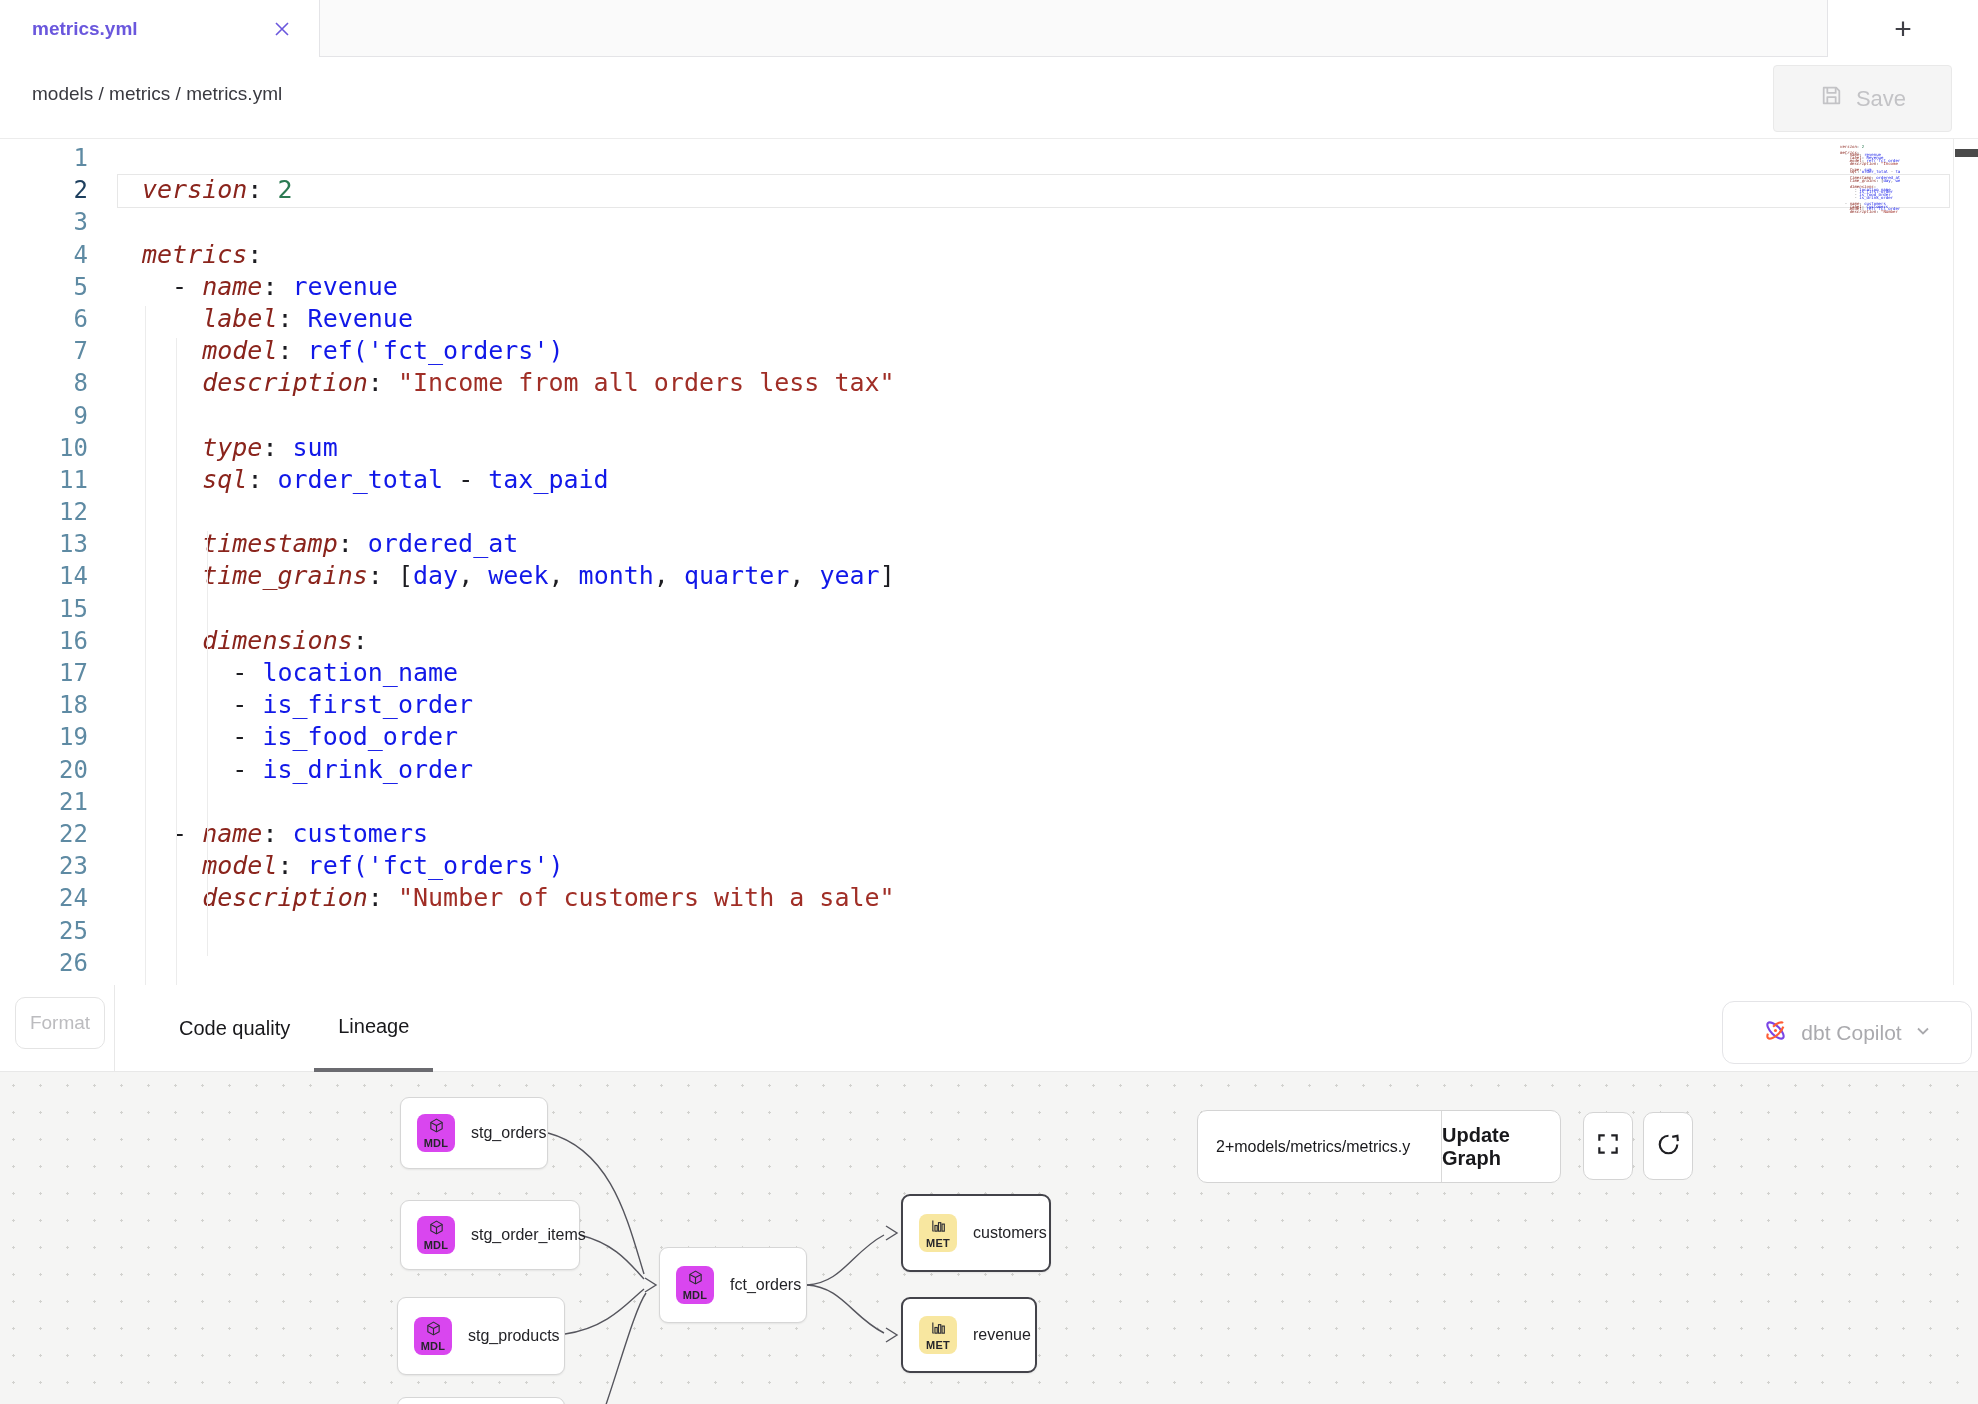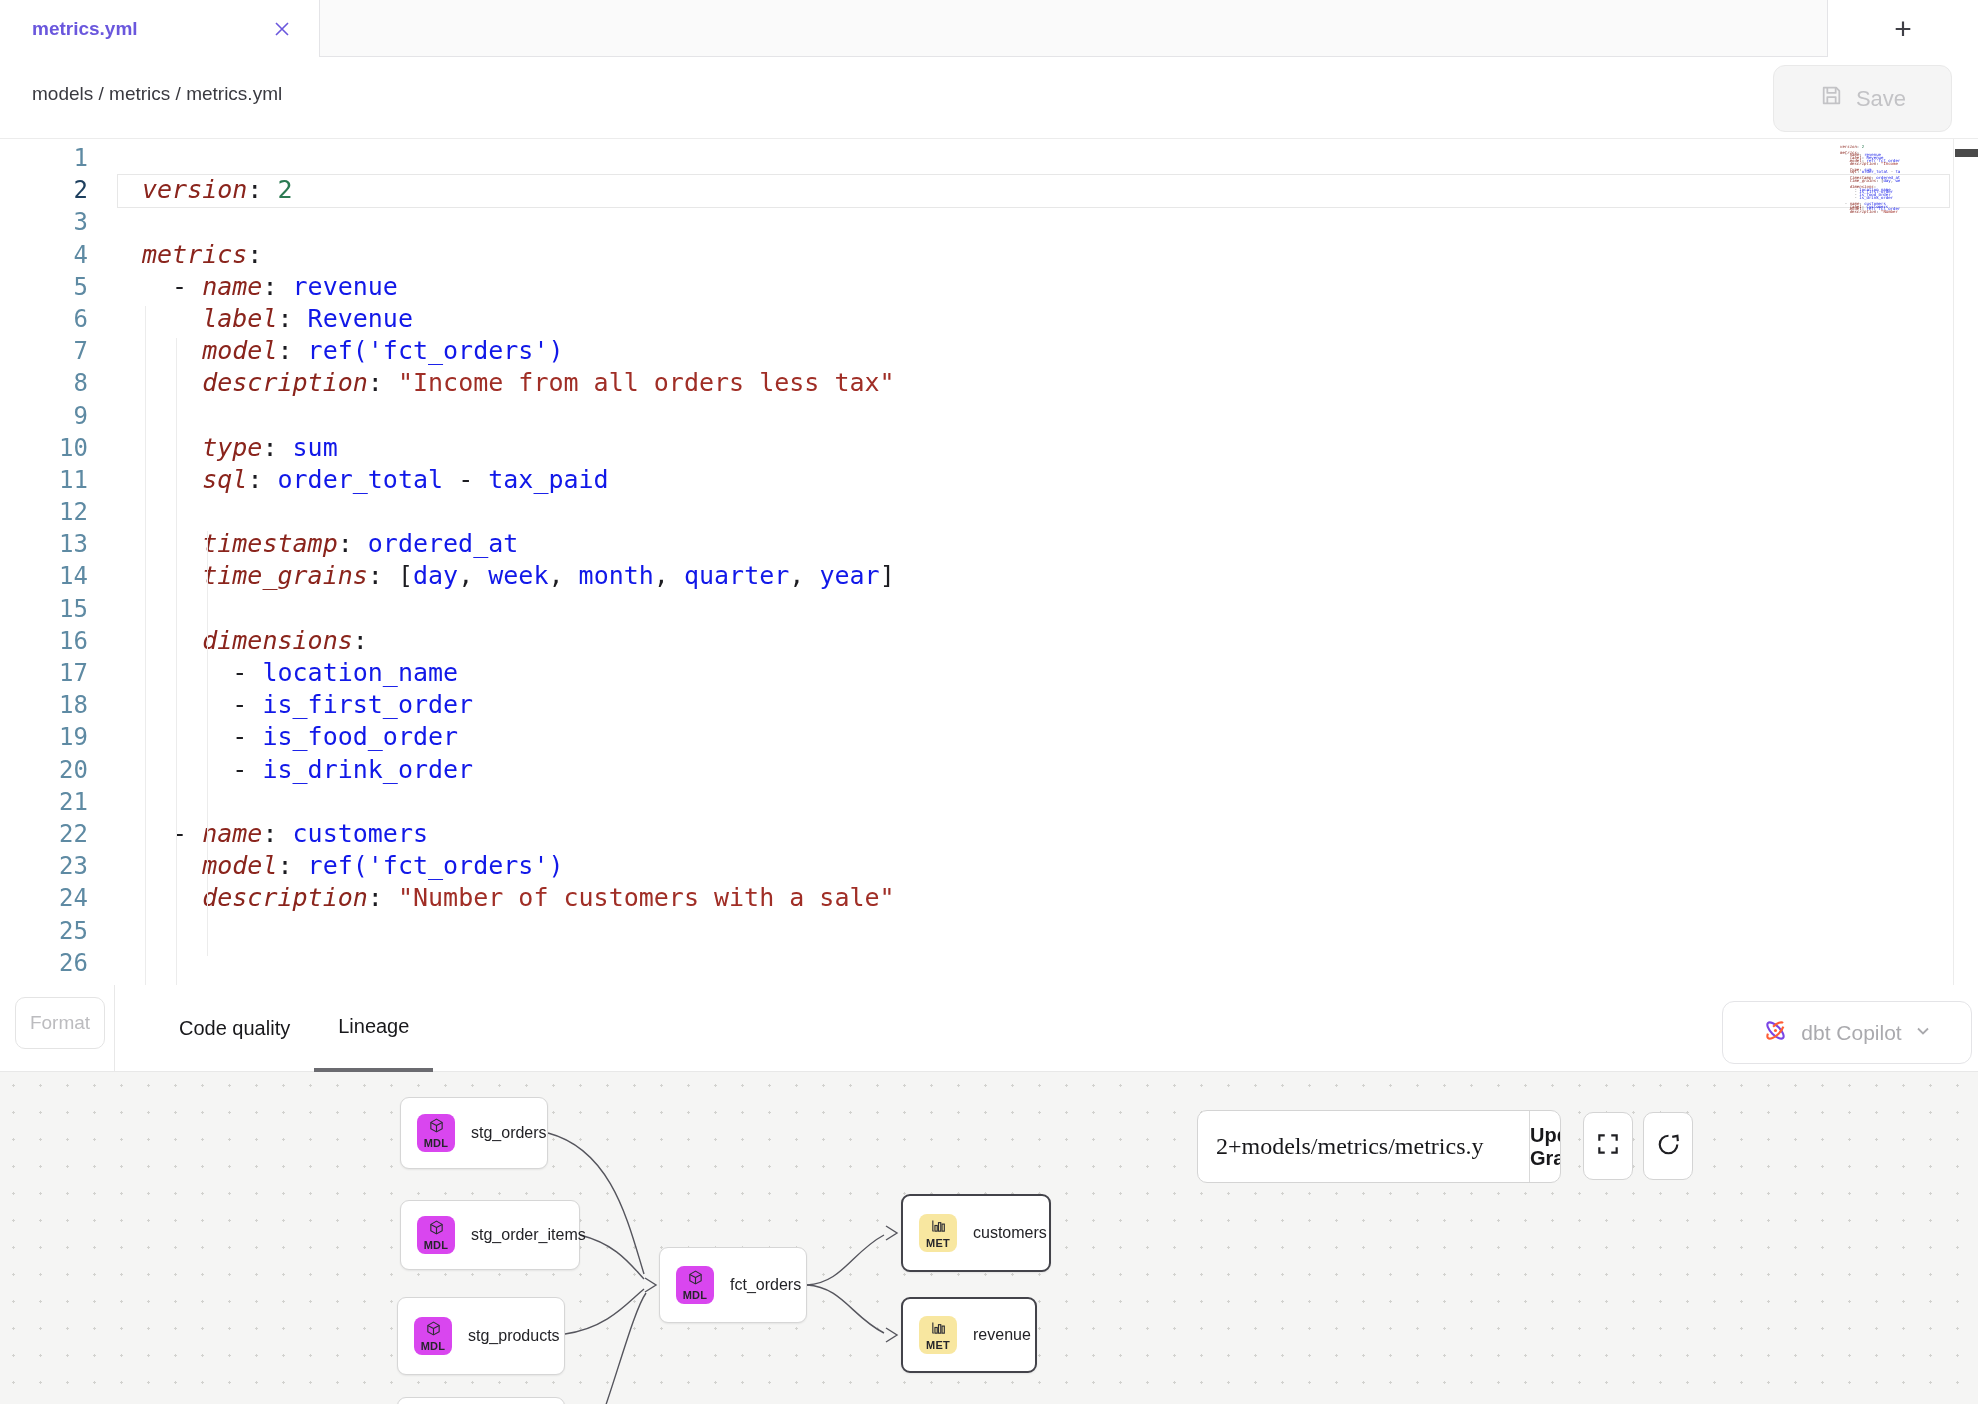--- a/index.html
+++ b/index.html
@@ -13,21 +13,21 @@
   .tab-active .tab-label { color:#6a57dd; font-size:19px; font-weight:600; }
   .tab-close { color:#6a57dd; cursor:pointer; display:flex; }
   .tab-fill { flex:1; }
   .tab-new { width:151px; height:57px; background:#fff; border-left:1px solid #e4e4e7;
              display:flex; align-items:center; justify-content:center; font-size:30px; font-weight:300; color:#3f3f46; }
 
   
   .header { position:relative; height:82px; background:#fff; border-bottom:1px solid #ececec; }
   .breadcrumb { position:absolute; left:32px; top:26px; font-size:19px; color:#3a3a40; }
   .save-btn { position:absolute; left:1773px; top:8px; width:179px; height:67px; background:#f5f5f5;
-              border:1px solid #e9e9e9; border-radius:12px; display:flex; align-items:center; justify-content:center;
+              border:1px solid #e9e9e9; border-radius:4px; display:flex; align-items:center; justify-content:center;
               gap:12px; color:#c3c3c6; font-size:22px; font-weight:500; }
 
   
   .editor { position:relative; height:846px; background:#fff; overflow:hidden;
             font-family:"DejaVu Sans Mono", monospace; }
   .gutter { position:absolute; left:0; top:3px; width:113px; }
   .ln { height:32.2px; line-height:32.2px; text-align:right; padding-right:25px;
         color:#5e8aa3; font-size:24px; }
   .ln.active { color:#1d3f5e; }
   .code { position:absolute; left:113px; top:3px; right:0; }
@@ -66,22 +66,22 @@
            box-shadow:0 1px 2px rgba(0,0,0,0.07); display:flex; align-items:center; padding-left:16px; gap:16px; }
   .gnode.selected { border:2px solid #43434a; }
   .gbadge { width:38px; height:38px; border-radius:8px; display:flex; flex-direction:column;
             align-items:center; justify-content:center; flex:0 0 38px; }
   .gbadge.mdl { background:#d946ef; }
   .gbadge.met { background:#f8e7a0; }
   .gbadge .btype { font-size:11px; font-weight:600; color:#26262b; letter-spacing:0.3px; margin-top:-1px; }
   .glabel { font-size:16px; color:#232327; }
   .gfilter { position:absolute; left:1197px; top:38px; width:364px; height:73px; background:#fff;
              border:1px solid #d4d4d4; border-radius:10px; display:flex; overflow:hidden; }
-  .gfilter input { flex:1; border:none; outline:none; font-size:24px; color:#18181b; padding:0 18px;
-                   font-family:Liberation Serif, serif; background:transparent; }
+  .gfilter input { flex:1; border:none; outline:none; font-size:16px; color:#18181b; padding:0 18px;
+                   font-family:Liberation Sans, sans-serif; background:transparent; }
   .gfilter .update { width:137px; border-left:1px solid #d9d9d9; display:flex; align-items:center;
                      justify-content:center; font-size:20px; font-weight:600; color:#18181b; }
   .sq-btn { position:absolute; top:40px; width:50px; height:68px; background:#fff; border:1px solid #d4d4d4;
             border-radius:10px; display:flex; align-items:center; justify-content:center; }
 </style>
 </head>
 <body>
 
 <div class="tabbar">
   <div class="tab-active">

